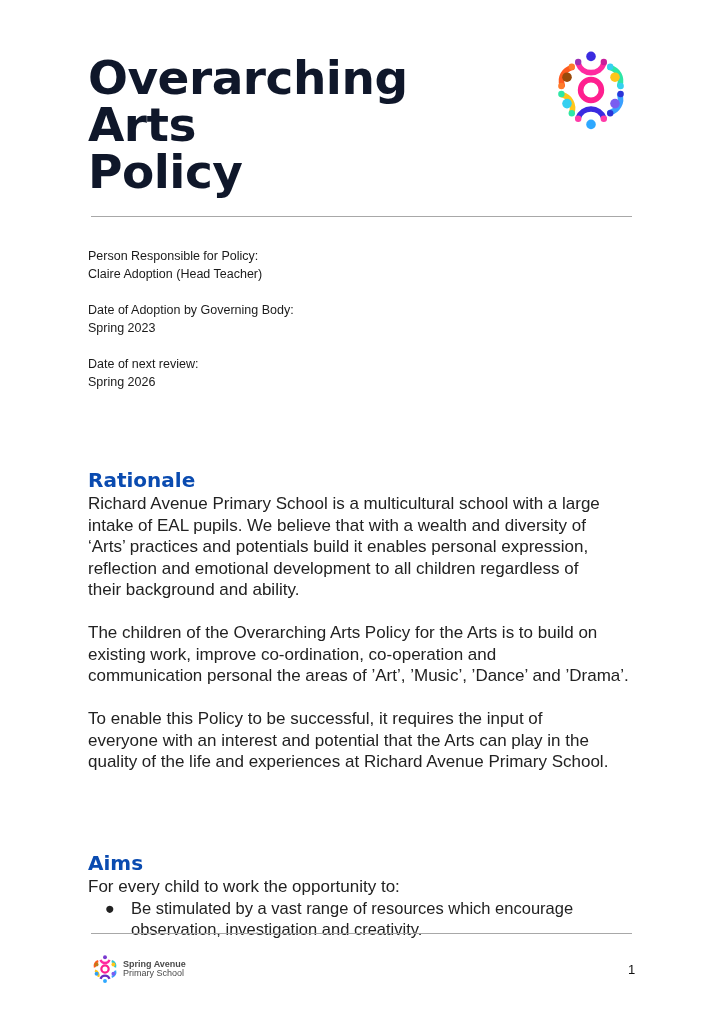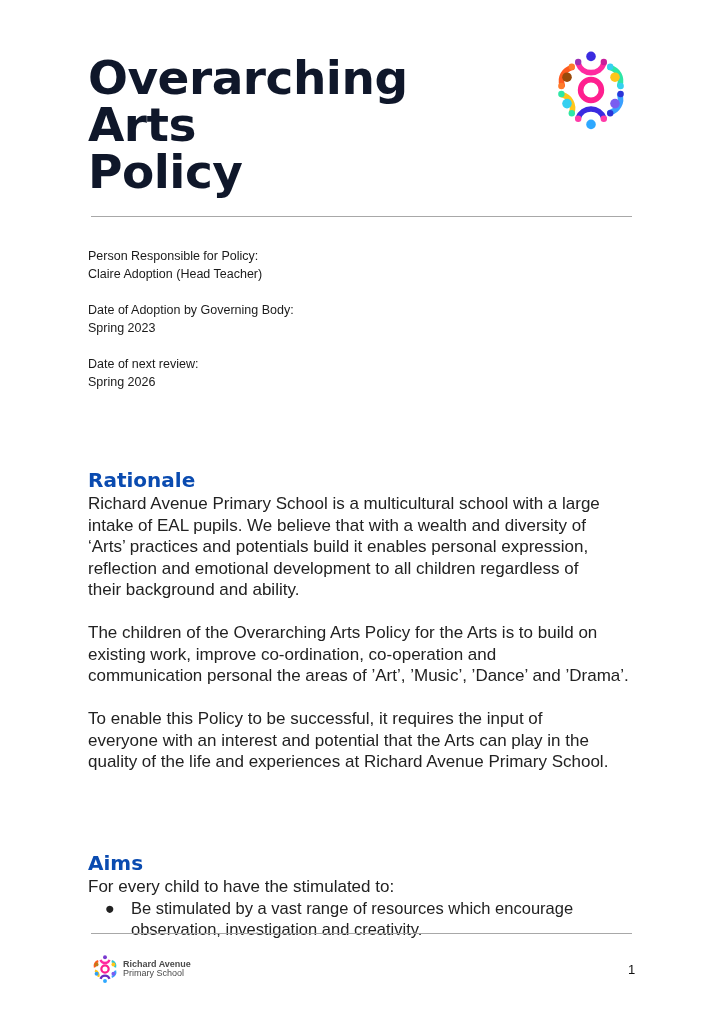--- a/index.html
+++ b/index.html
@@ -106,21 +106,21 @@
   </p>
   <p class="para">
     <span class="line">To enable this Policy to be successful, it requires the input of</span>
     <span class="line">everyone with an interest and potential that the Arts can play in the</span>
     <span class="line">quality of the life and experiences at Richard Avenue Primary School.</span>
   </p>
 </div>
 
 <div class="section" style="top:853px;">
   <h2 class="heading">Aims</h2>
-  <p class="para" style="margin-bottom:0;">For every child to have the stimulated to:</p>
+  <p class="para" style="margin-bottom:0;">For every child to work the opportunity to:</p>
   <ul class="aims">
     <li>
       <span class="bullet">●</span>
       <span class="line">Be stimulated by a vast range of resources which encourage</span>
       <span class="line">observation, investigation and creativity.</span>
     </li>
   </ul>
 </div>
 
 <div class="rule bottom"></div>
@@ -135,18 +135,18 @@
     <path d="M86 56 A17 17 0 0 1 74 78" fill="none" stroke="#3aa0ff" stroke-width="8"></path>
     <circle cx="80" cy="67" r="7" fill="#7a5cf0"></circle>
     <path d="M34 85 A17 17 0 0 1 66 85" fill="none" stroke="#6a2bc0" stroke-width="8"></path>
     <circle cx="50" cy="93" r="7" fill="#2ea8ff"></circle>
     <path d="M14 56 A17 17 0 0 1 26 78" fill="none" stroke="#ffc61a" stroke-width="8"></path>
     <circle cx="20" cy="67" r="7" fill="#35a0f0"></circle>
     <path d="M26 22 A17 17 0 0 0 14 44" fill="none" stroke="#ff5a1f" stroke-width="8"></path>
     <circle cx="20" cy="34" r="7" fill="#c07a1a"></circle>
   </svg>
   <div class="footer-name">
-    <span class="b">Richard Avenue</span>
+    <span class="b">Spring Avenue</span>
     <span class="r">Primary School</span>
   </div>
 </div>
 
 <div class="page-num">1</div>
 
 </body></html>

